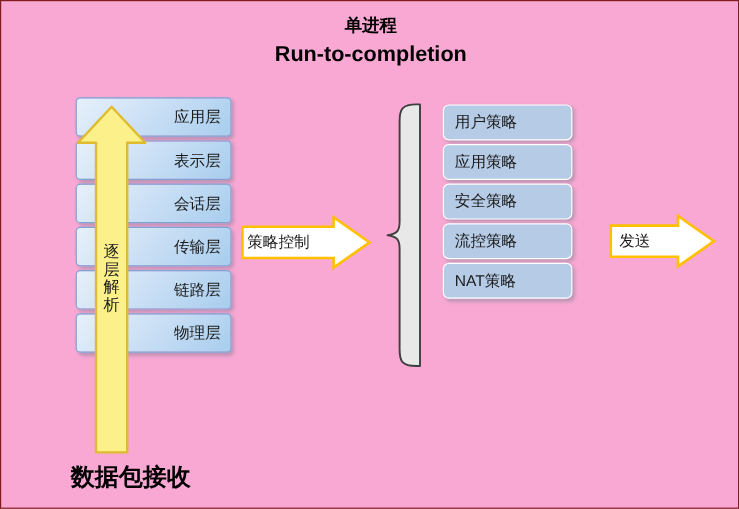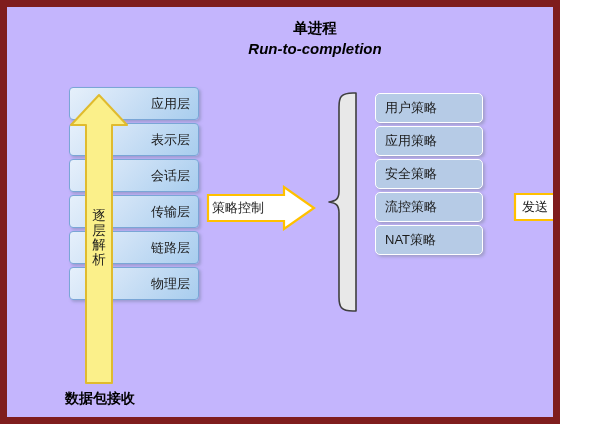--- a/index.html
+++ b/index.html
@@ -5,24 +5,24 @@
   html, body {
     margin: 0;
     padding: 0;
   }
   body {
     font-family: "Liberation Sans", "DejaVu Sans", sans-serif;
     background: #ffffff;
   }
   #canvas {
     position: relative;
-    width: 560px;
+    width: 616px;
     height: 424px;
-    background: #c4b5fd;
-    border: 7px solid #7f1d1d;
+    background: #f9a8d4;
+    border: 1px solid #7f1d1d;
     box-sizing: border-box;
     overflow: hidden;
   }
 
   
   #title-block {
     position: absolute;
     left: 0;
     top: 12px;
     width: 616px;
@@ -30,21 +30,21 @@
     line-height: 1.35;
   }
   #title-block .t-line {
     font-weight: bold;
     font-size: 15px;
     color: #000000;
     letter-spacing: 0px;
     white-space: nowrap;
   }
   #title-block .t-line.cn { font-size: 14.5px; }
-  #title-block .t-line.en { font-size: 15px; font-style: italic; }
+  #title-block .t-line.en { font-size: 18px; }
 
   
   #osi-stack {
     position: absolute;
     left: 62px;
     top: 80px;
     width: 130px;
   }
   .osi-box {
     position: relative;
@@ -89,21 +89,21 @@
     color: #1a1a1a;
     line-height: 1.08;
     white-space: pre;
   }
 
   
   #receive-label {
     position: absolute;
     left: 58px;
     top: 383px;
-    font-size: 14px;
+    font-size: 20px;
     font-weight: bold;
     color: #000000;
     white-space: nowrap;
   }
 
   
   #policy-arrow {
     position: absolute;
     left: 199px;
     top: 178px;

